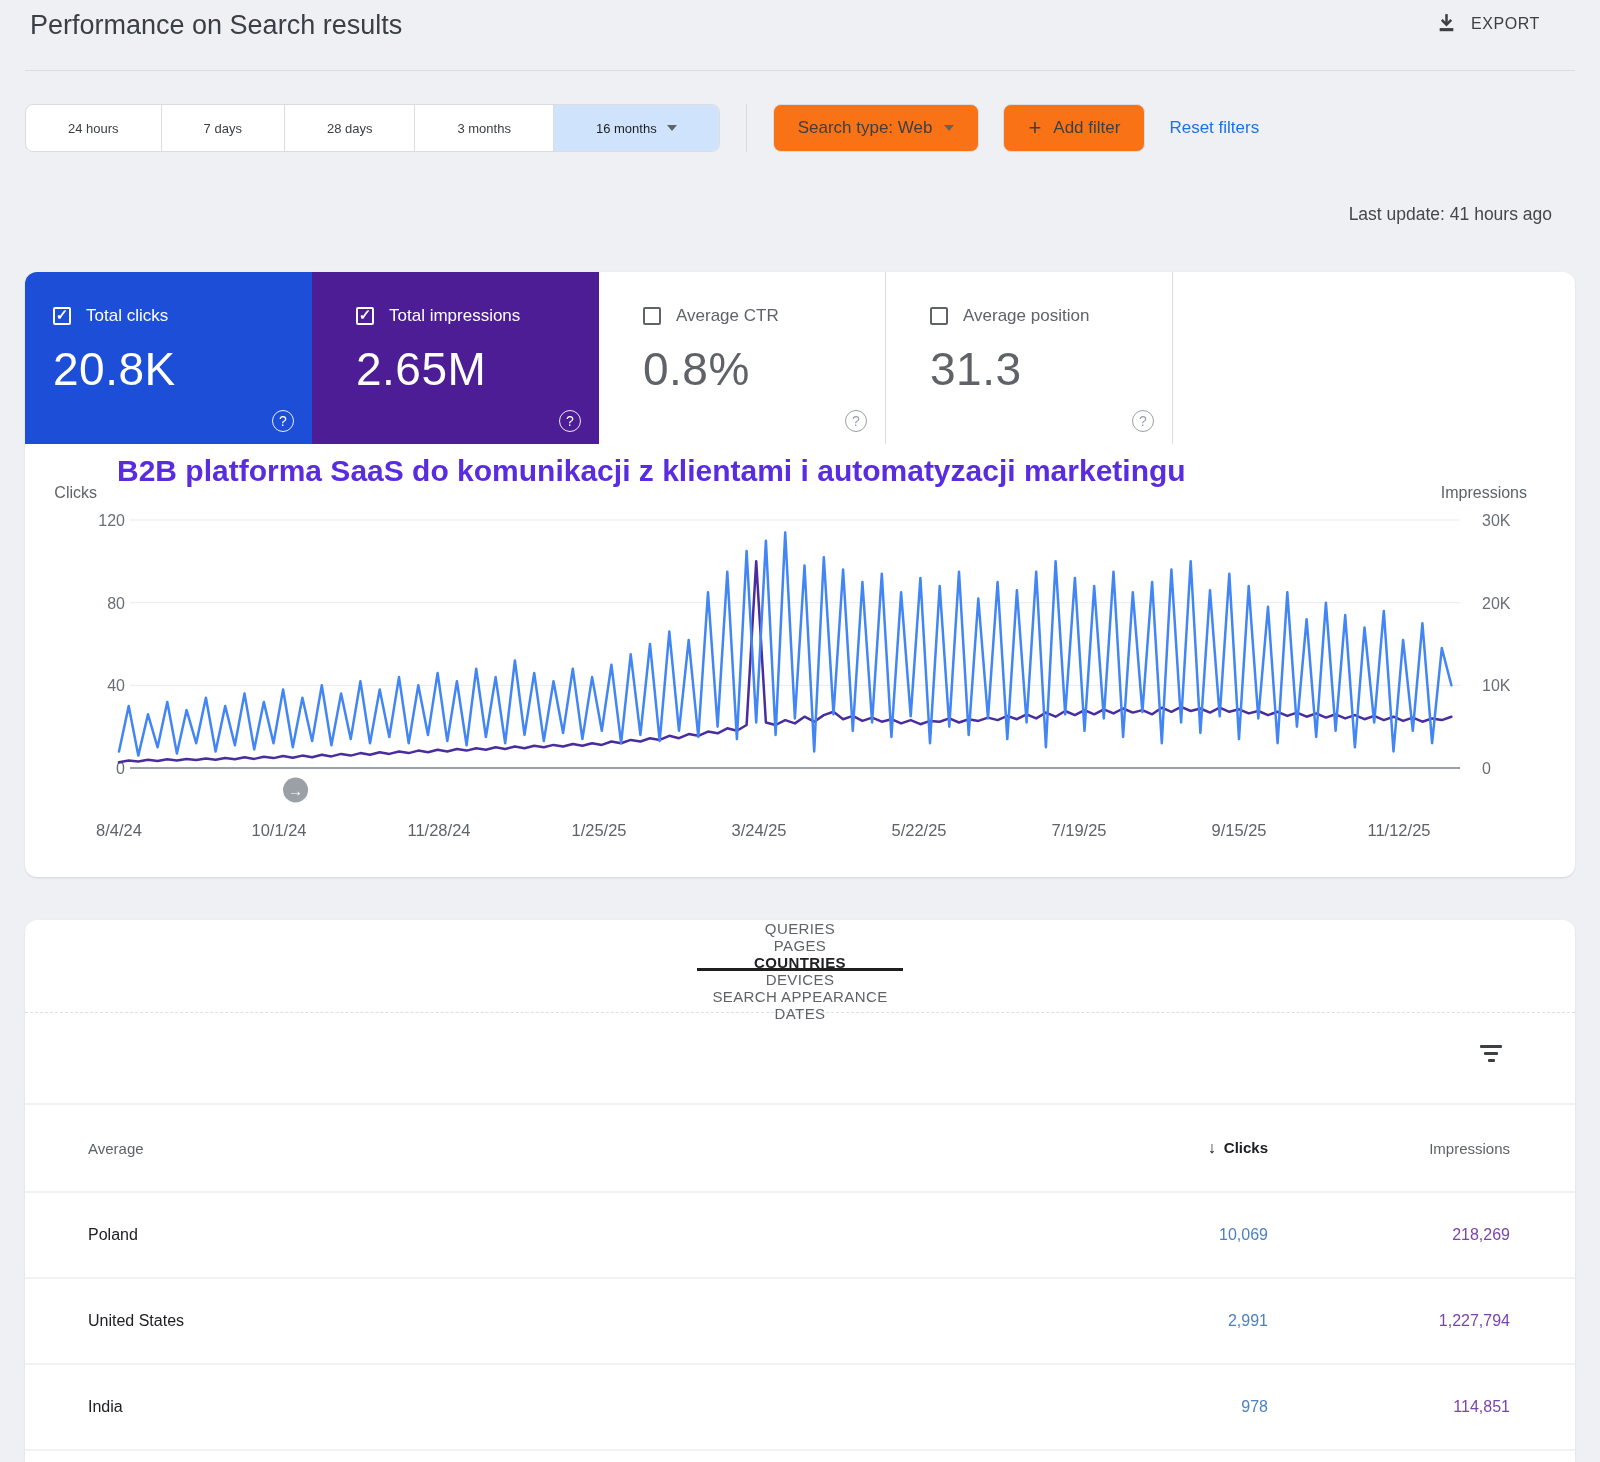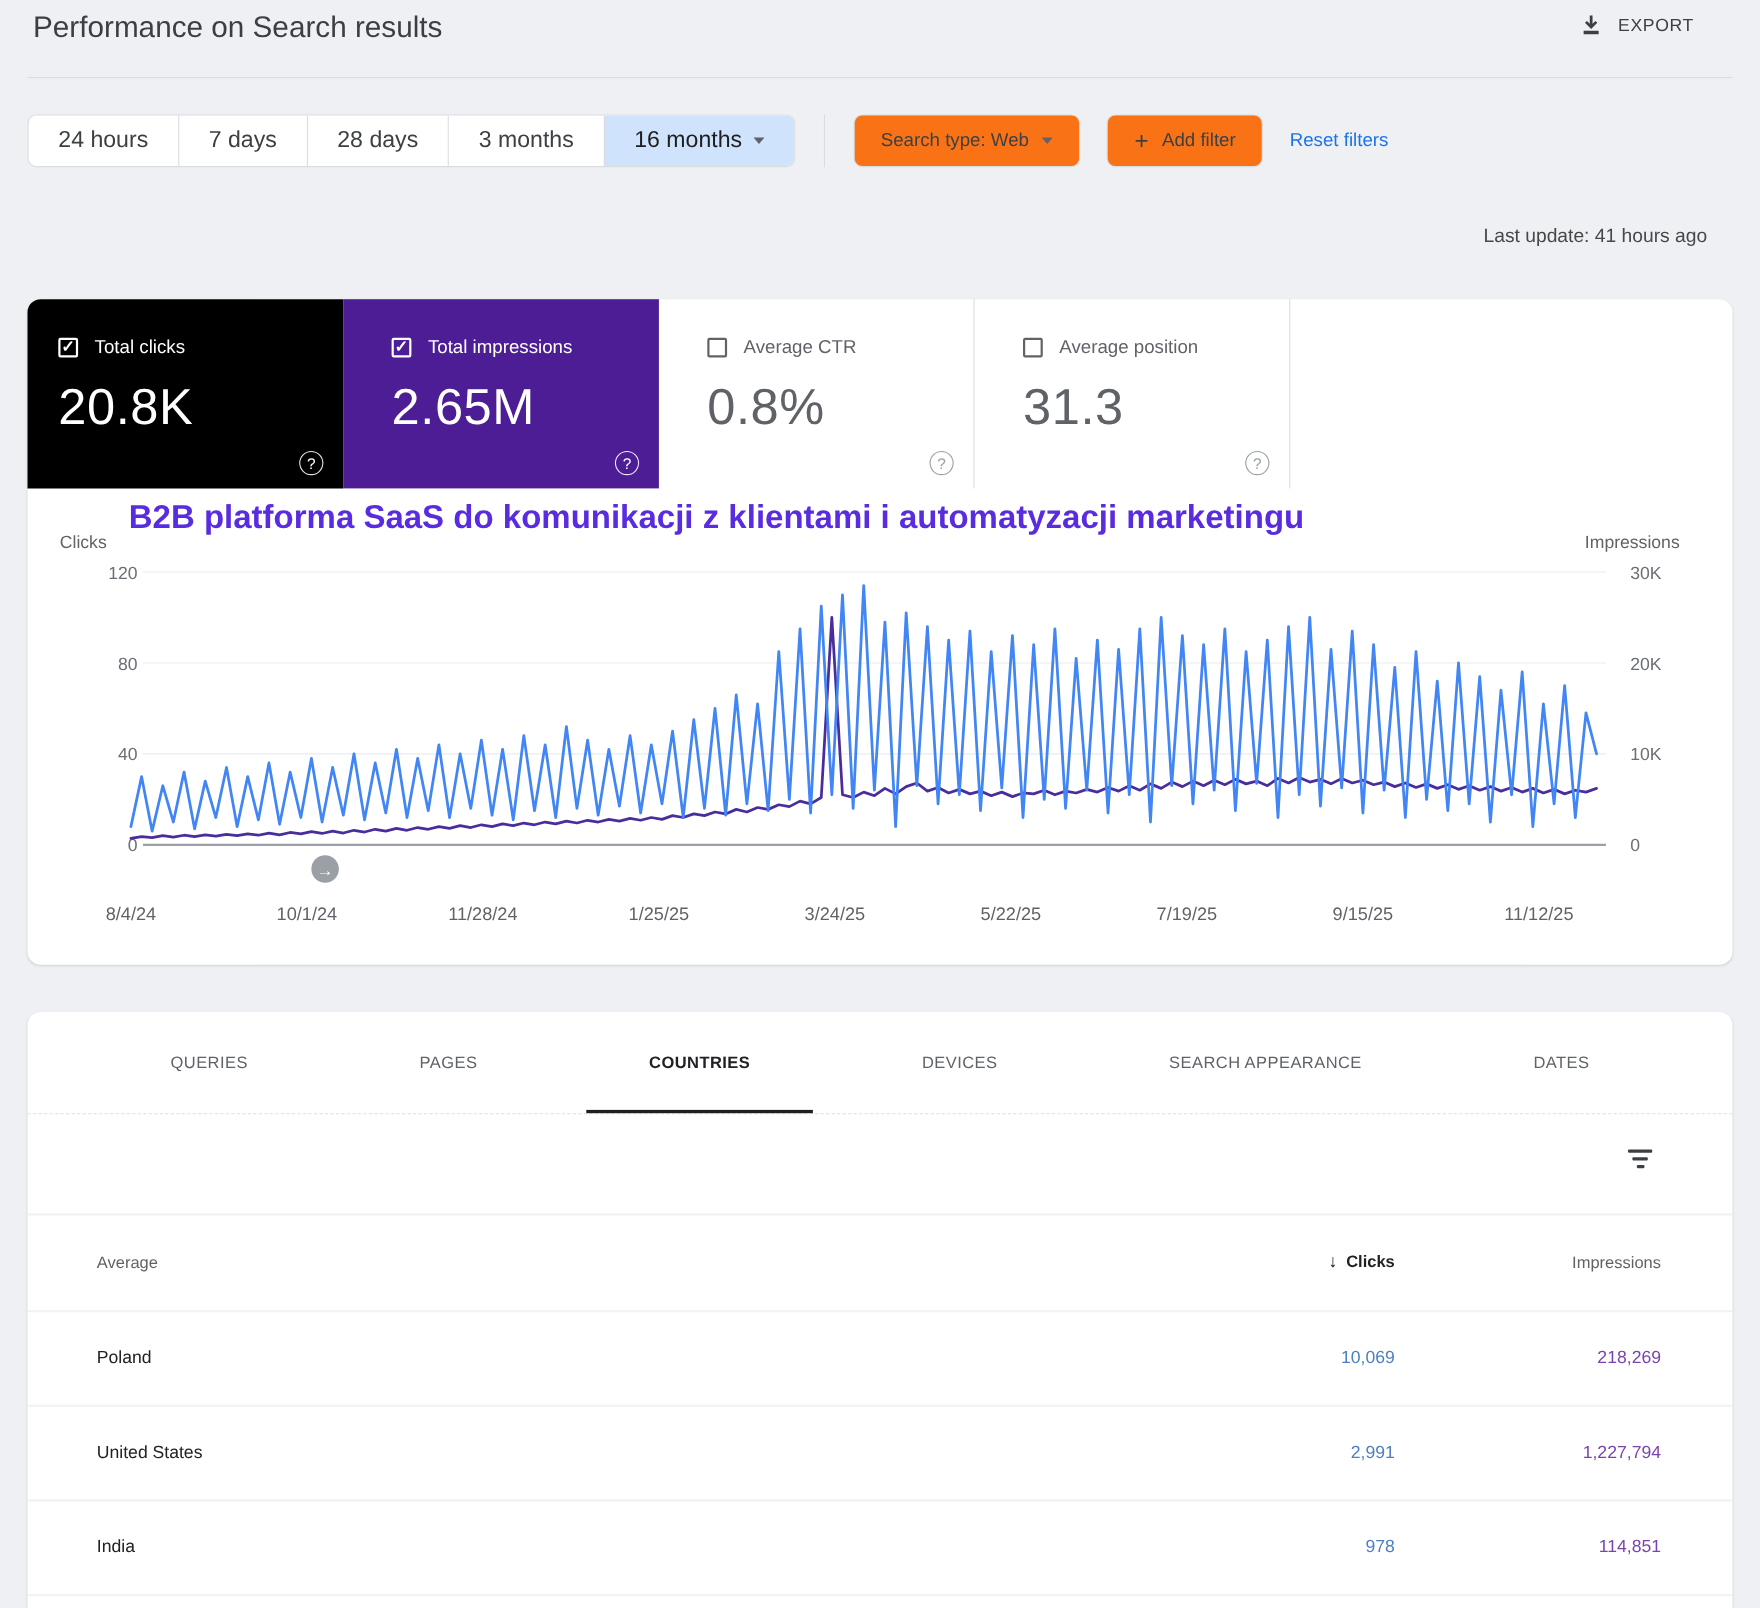--- a/index.html
+++ b/index.html
@@ -10,21 +10,21 @@
   }
   
   .page-title { position:absolute; left:30px; top:10px; font-size:27px; font-weight:500; color:#3a3f45; }
   .export-btn { position:absolute; right:60px; top:12px; display:flex; align-items:flex-end; gap:14px;
     font-size:16px; font-weight:500; letter-spacing:.6px; color:#3c4043; cursor:pointer; }
   .header-divider { position:absolute; left:25px; right:25px; top:70px; height:1px; background:#dadce0; }
 
   
   .controls-row { position:absolute; left:25px; top:104px; right:25px; height:48px; display:flex; align-items:center; }
   .seg-group { display:inline-flex; border:1px solid #dadce0; border-radius:8px; overflow:hidden; background:#fff; height:48px; }
-  .seg { display:flex; align-items:center; gap:10px; padding:0 27px; font-size:21px; color:#3c4043;
+  .seg { display:flex; align-items:center; gap:10px; padding:0 42px; font-size:13px; color:#3c4043;
     border-left:1px solid #dadce0; cursor:pointer; white-space:nowrap; }
   .seg:first-child { border-left:none; }
   .seg.selected { background:#cfe3fc; color:#1f1f1f; }
   .vdivider { width:1px; height:48px; background:#dadce0; margin:0 26px; }
   .btn-outline { display:flex; align-items:center; gap:12px; height:48px; padding:0 24px; background:#f97316;
     border:1px solid #dadce0; border-radius:8px; font-size:17px; color:#3c4043; cursor:pointer; margin-right:24px; white-space:nowrap; }
   .plus-glyph { font-size:22px; font-weight:400; color:#3c4043; line-height:1; }
   .caret { width:0; height:0; border-left:5.5px solid transparent; border-right:5.5px solid transparent; border-top:6.5px solid #5f6368; display:inline-block; }
   .reset-link { font-size:17px; font-weight:500; margin-left:0; cursor:pointer; }
   .last-update { position:absolute; top:204px; right:48px; font-size:17.5px; color:#474747; }
@@ -52,21 +52,21 @@
 
   .chart-wrap { position:absolute; left:0; top:168px; width:1550px; height:437px; }
   #perf-chart text { font-family:"Liberation Sans", sans-serif; }
   .annotation { position:absolute; left:92px; top:8px; width:1140px; font-size:30px; line-height:45px; font-weight:700;
     text-shadow:0 0 3px #fff, 0 0 4px #fff, 0 1px 3px #fff, 1px 0 3px #fff, -1px 0 3px #fff, 0 -1px 3px #fff; }
 
   
   .table-card { position:absolute; left:25px; top:920px; width:1550px; height:542px; background:#fff;
     border-radius:12px 12px 0 0; box-shadow:0 1px 2px rgba(60,64,67,.15); overflow:hidden; }
   .tabs-row { height:93px; display:flex; align-items:center; justify-content:space-between; padding:0 130px 0 130px;
-    border-bottom:1px dashed #dcdfe3; }
+    border-bottom:1px dashed #dcdfe3;flex-direction:column; }
   .tab { position:relative; height:100%; display:flex; align-items:center; font-size:15px; letter-spacing:.4px;
     color:#5f6368; cursor:pointer; white-space:nowrap; }
   .tab.active { color:#202124; font-weight:700; }
   .tab.active::after { content:""; position:absolute; left:-57px; right:-57px; bottom:0; height:3px; background:#1f1f1f; }
   .filter-row { position:relative; height:92px; border-bottom:2px solid #f0f2f4; }
   .filter-icon { position:absolute; right:72px; top:32px; width:24px; cursor:pointer; }
   .filter-icon i { display:block; height:3px; background:#3c4043; margin:0 auto 4px auto; border-radius:1px; }
   .filter-icon i:nth-child(1){ width:22px; } .filter-icon i:nth-child(2){ width:14px; } .filter-icon i:nth-child(3){ width:7px; }
   .thead-row, .trow { display:flex; align-items:center; padding-left:63px; padding-right:65px; }
   .thead-row { height:88px; border-bottom:2px solid #f0f2f4; font-size:15px; color:#5f6368; }
@@ -119,21 +119,21 @@
   <div class="btn-outline">
     <span class="plus-glyph">+</span>
     <span>Add filter</span>
   </div>
   <div class="reset-link" id="reset-link" style="color: rgb(26, 115, 232);">Reset filters</div>
 </div>
 <div class="last-update">Last update: 41 hours ago</div>
 
 <div class="chart-card">
   <div class="tiles">
-    <div class="tile colored" style="background: #000000; padding-left: 28px;">
+    <div class="tile colored" style="background: #1d4ed8; padding-left: 28px;">
       <div class="tile-head">
         <span class="cb checked"></span>
         <span class="tile-label">Total clicks</span>
       </div>
       <div class="tile-value">20.8K</div>
       <span class="tile-help"></span>
     </div>
     <div class="tile colored" style="background: #4c1d95;">
       <div class="tile-head">
         <span class="cb checked"></span>

